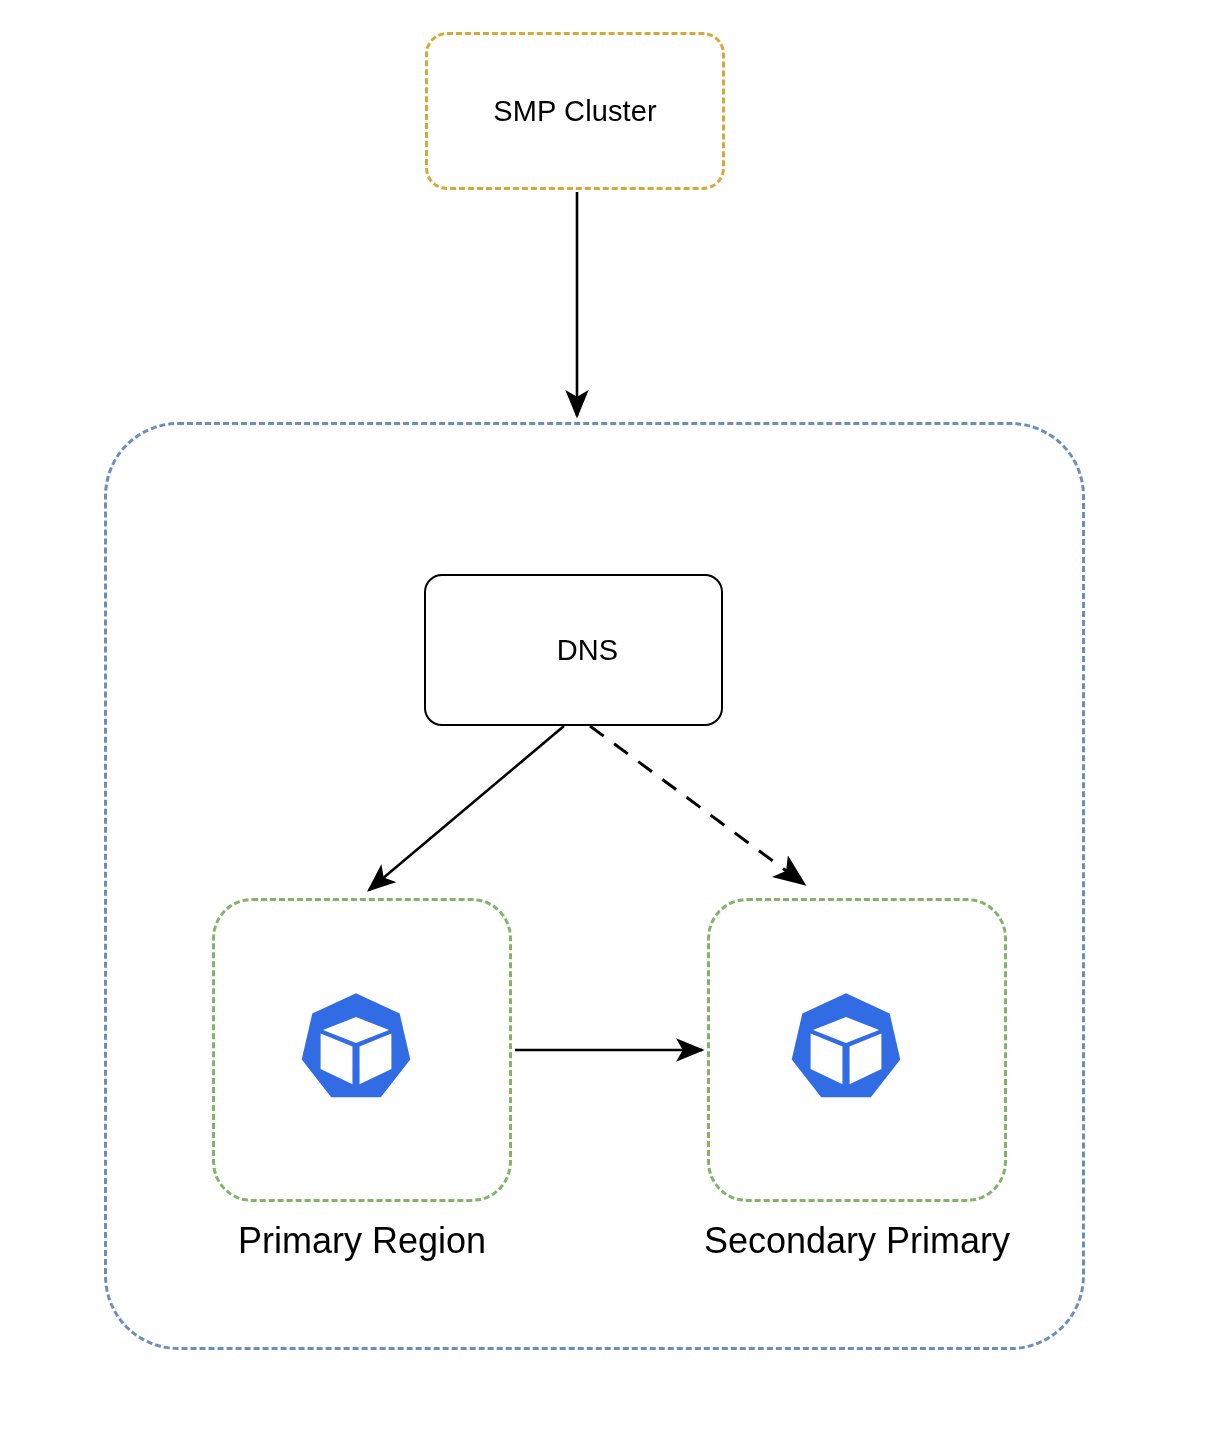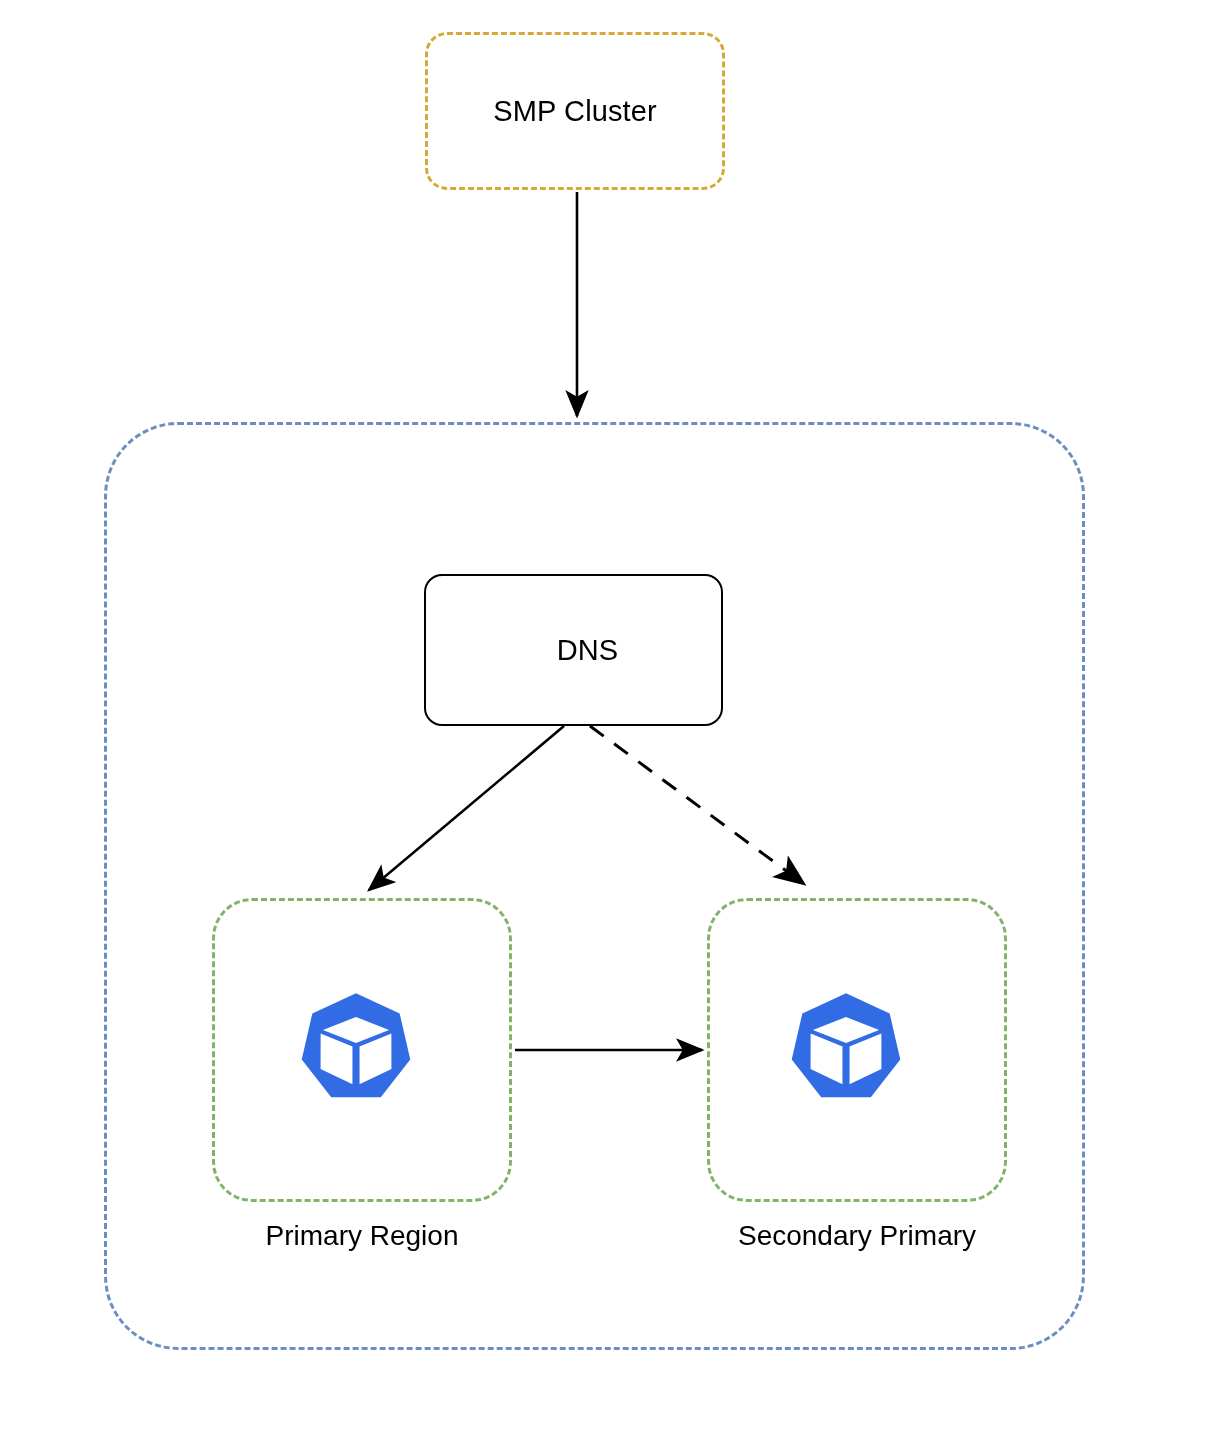--- a/index.html
+++ b/index.html
@@ -84,21 +84,21 @@
   .label-dns {
     left: 424px;
     top: 574px;
     width: 327px;
     height: 152px;
   }
   .caption {
     position: absolute;
     text-align: center;
     color: #000000;
-    font-size: 28px;
+    font-size: 36px;
     white-space: nowrap;
   }
   .caption-primary { left: 212px; top: 1220px; width: 300px; }
   .caption-secondary { left: 697px; top: 1220px; width: 320px; }
 
   
   .edges {
     position: absolute;
     left: 0;
     top: 0;

